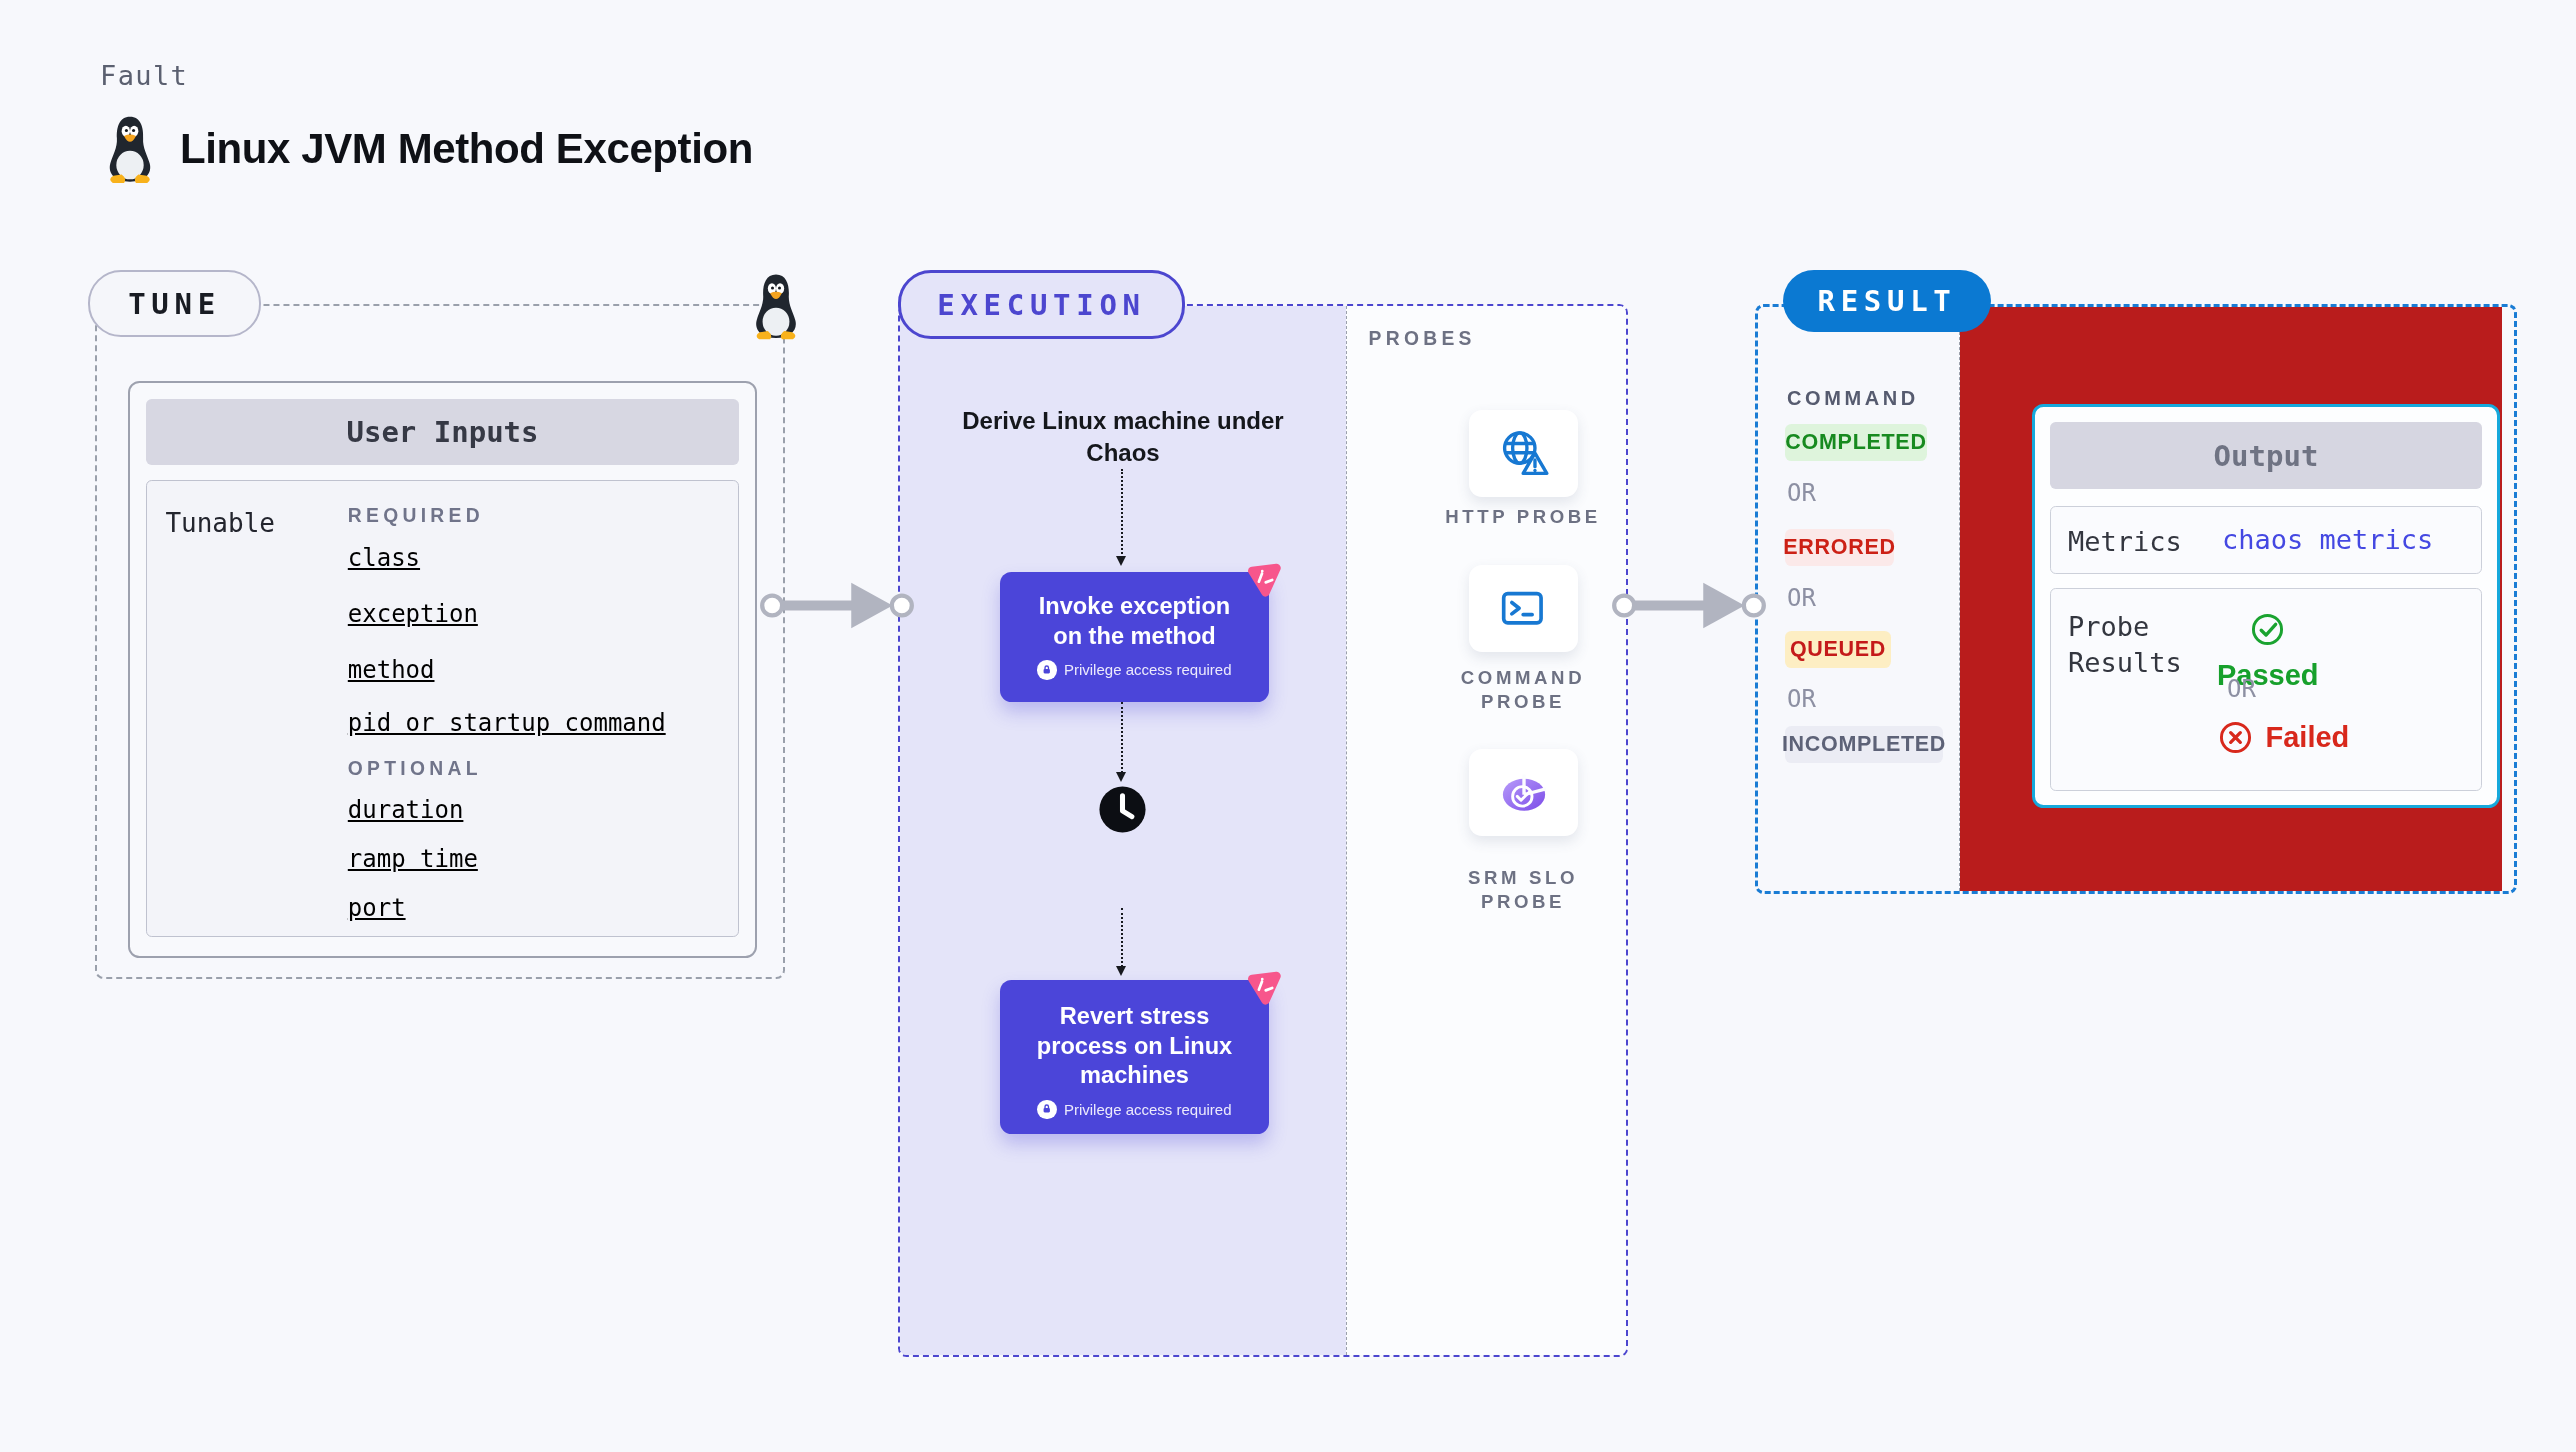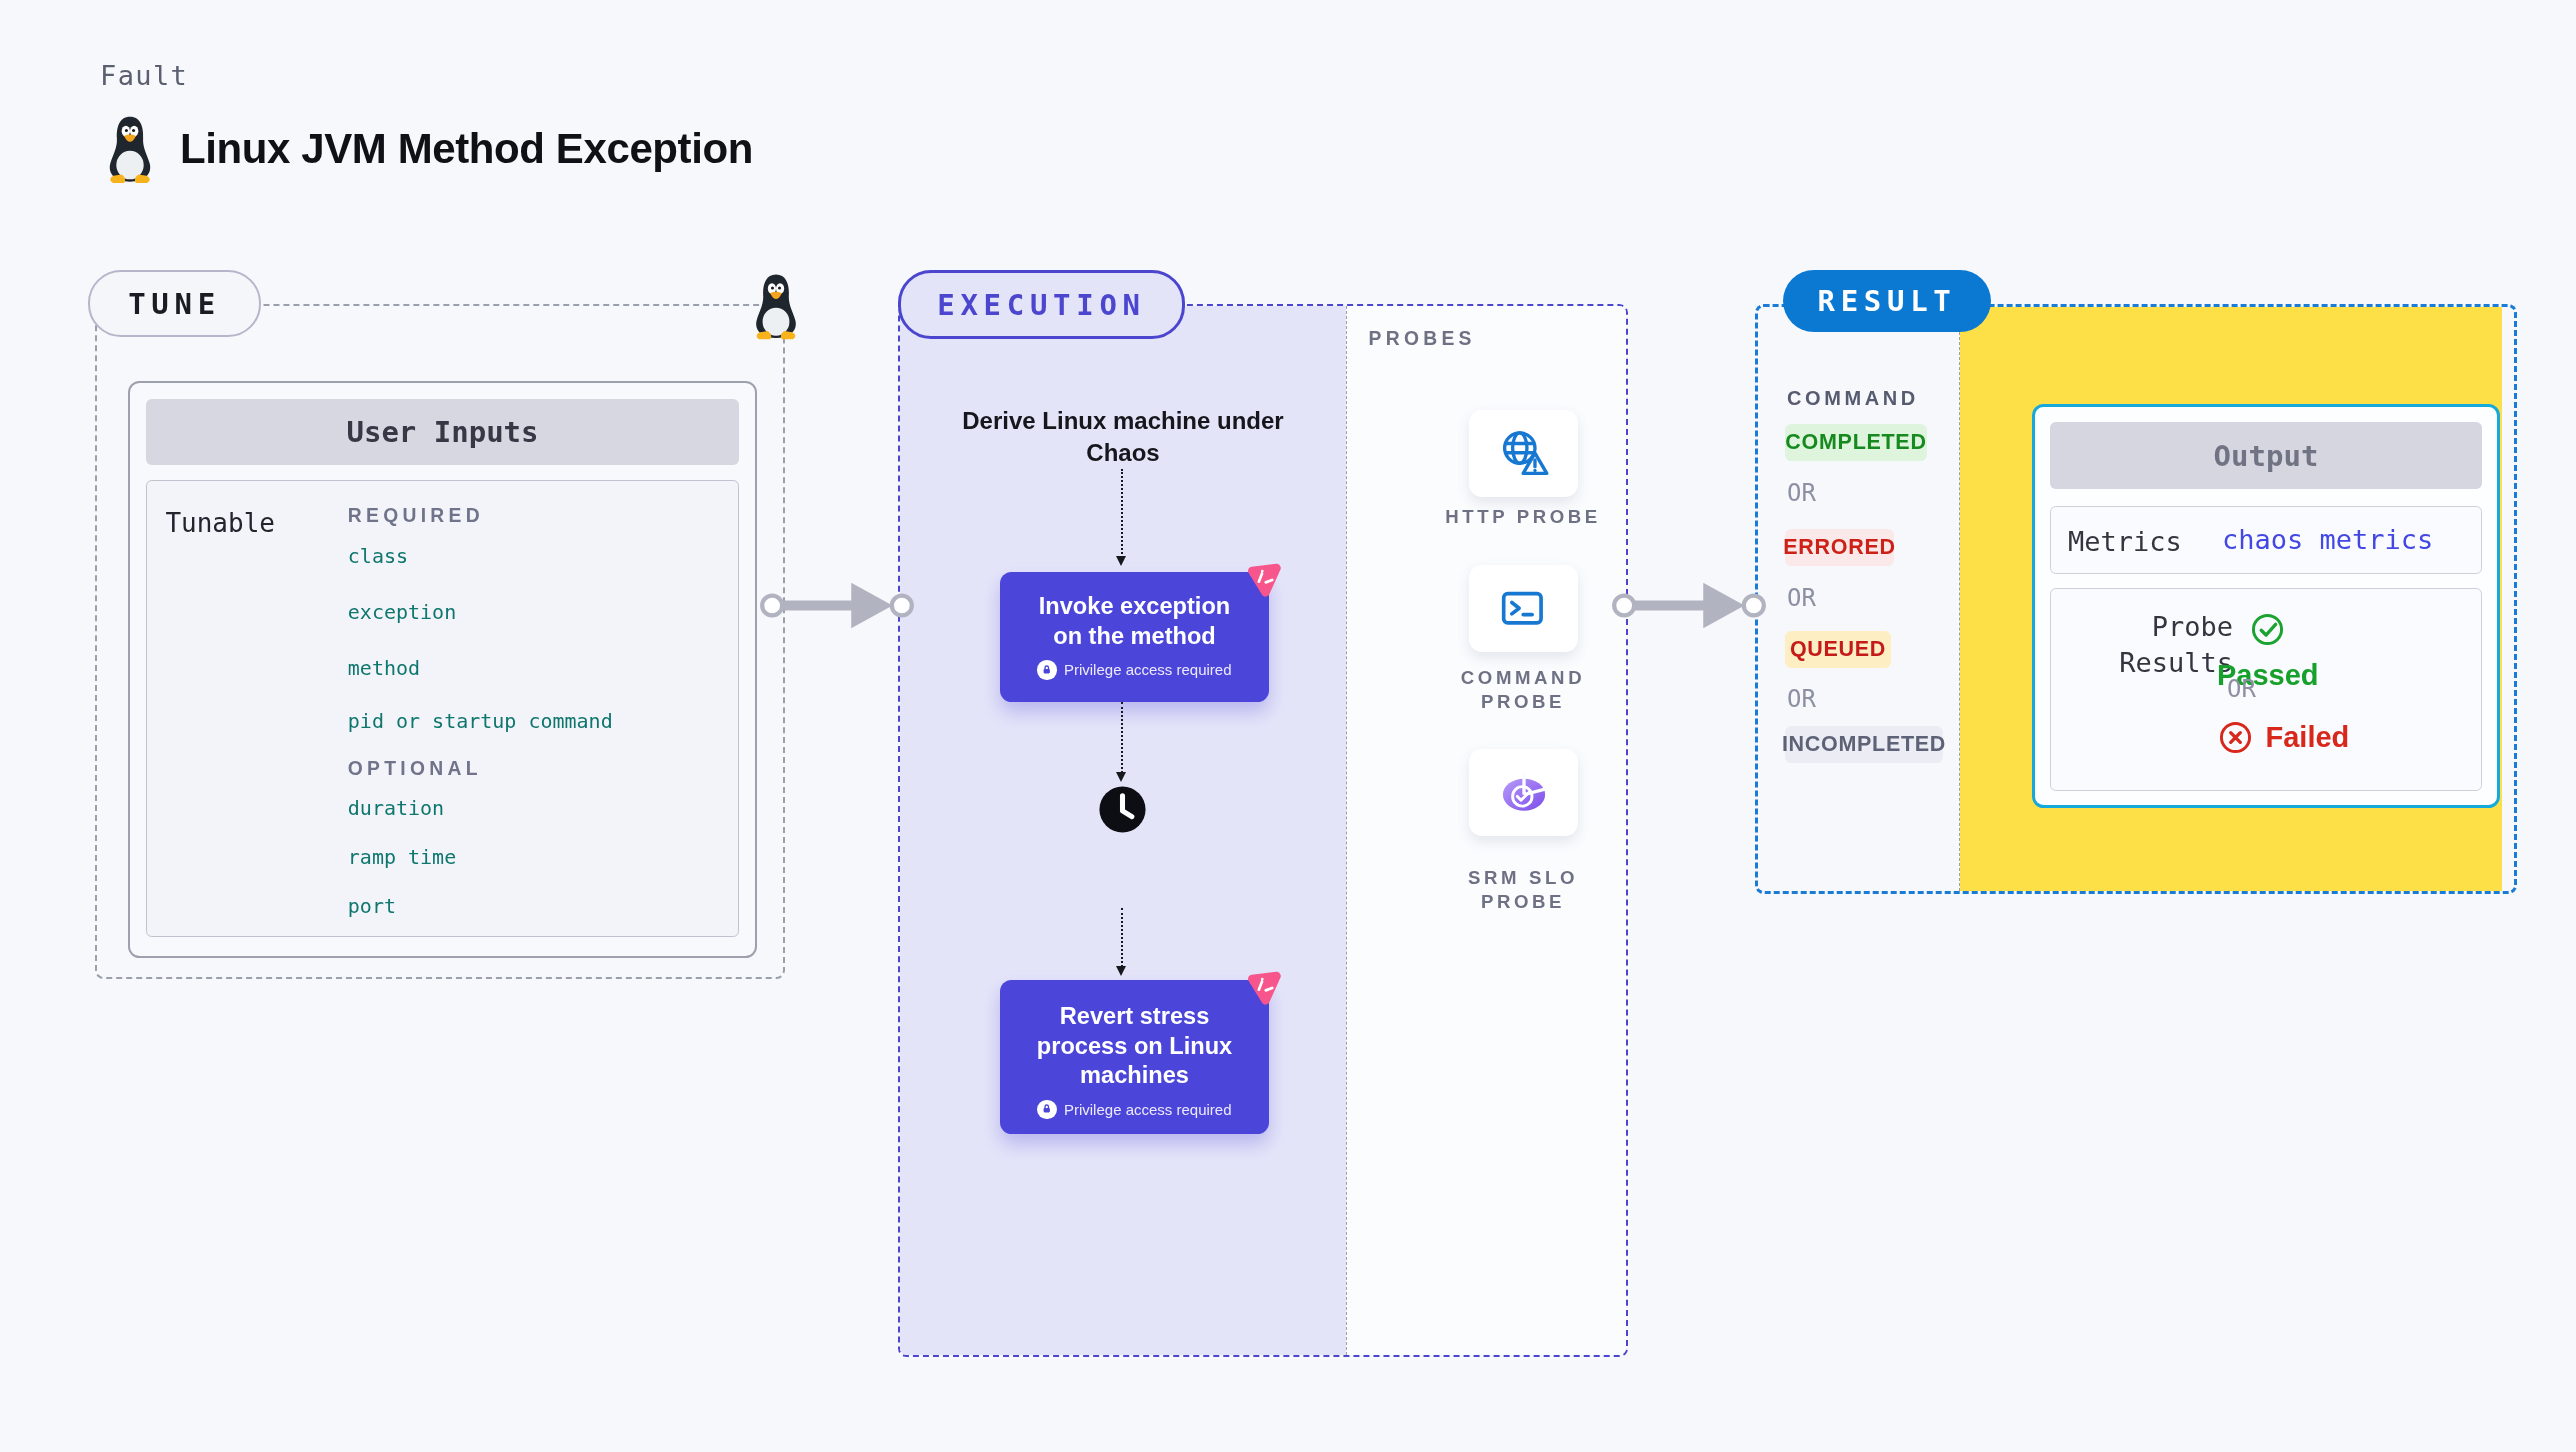--- a/index.html
+++ b/index.html
@@ -40,21 +40,21 @@
     position:absolute;left:15.8px;right:15.8px;top:15.8px;height:66px;background:#d7d7e2;border-radius:5.7px;
     font-size:29px;font-weight:bold;color:#363945;display:flex;align-items:center;justify-content:center;
   }
   .ui-inner{
     position:absolute;left:15.8px;right:15.8px;top:97px;bottom:18.6px;
     background:#f3f4f9;border:1.4px solid #bfc2cf;border-radius:5.7px;
   }
   .tunable-label{left:18.6px;top:26.5px;font-size:26px;color:#23252e;}
   .req-label{left:201px;top:24px;font-size:19.3px;font-weight:bold;letter-spacing:4.3px;color:#70748a;}
   .opt-label{left:201px;top:277px;font-size:19.3px;font-weight:bold;letter-spacing:4.3px;color:#70748a;}
-  .tn-link{left:201px;font-size:20px;color:#0f766e;cursor:pointer;}
+  .tn-link{left:201px;font-size:24px;color:#000000;cursor:pointer;text-decoration:underline;}
   .tn-0{top:63px;} .tn-1{top:119px;} .tn-2{top:175px;} .tn-3{top:228px;}
   .tn-4{top:315px;} .tn-5{top:364px;} .tn-6{top:413px;}
 
   
   .conn{position:absolute;width:158px;height:57px;z-index:5;}
   .conn-1{left:758px;top:577px;}
   .conn-2{left:1610px;top:577px;}
 
   
   .exec-box{left:898px;top:304px;width:726px;height:1049px;border:2.9px dashed #4c46cf;overflow:hidden;}
@@ -105,21 +105,21 @@
     position:absolute;left:27px;height:37px;border-radius:6.4px;display:flex;align-items:center;justify-content:center;
     font-size:21.5px;font-weight:800;letter-spacing:0.7px;
   }
   .sb-completed{top:117px;width:142px;background:#def4dc;color:#178a1f;}
   .sb-errored{top:222px;width:109px;background:#fbe9e9;color:#cc2116;}
   .sb-queued{top:324px;width:106px;background:#fdeec3;color:#c41a1a;}
   .sb-incompleted{top:419px;width:158px;background:#ebecf4;color:#5d6277;}
   .or-text{position:absolute;left:29px;font-size:24px;color:#8d90a3;font-family:"DejaVu Sans Mono", monospace;}
   .or-1{top:172px;} .or-2{top:277px;} .or-3{top:378px;}
   .status-divider{position:absolute;left:201px;top:0;height:100%;border-left:1.4px dashed #9aa0ab;}
-  .cyan-panel{position:absolute;left:202px;top:0;right:12px;height:100%;background:#fde047;text-align:right;}
+  .cyan-panel{position:absolute;left:202px;top:0;right:12px;height:100%;background:#b91c1c;}
   .output-card{
     position:absolute;left:274px;top:97px;width:462px;height:398px;background:#fdfeff;
     border:3.6px solid #16a9dc;border-radius:11.5px;
   }
   .out-header{
     position:absolute;left:15px;right:15px;top:15px;height:67px;background:#d6d6e1;border-radius:5.7px;
     display:flex;align-items:center;justify-content:center;font-size:29px;font-weight:bold;color:#6f7383;
   }
   .out-row{position:absolute;left:15px;right:15px;background:#fafbfe;border:1.4px solid #ccd0da;border-radius:5.7px;}
   .row-metrics{top:99px;height:66px;}

